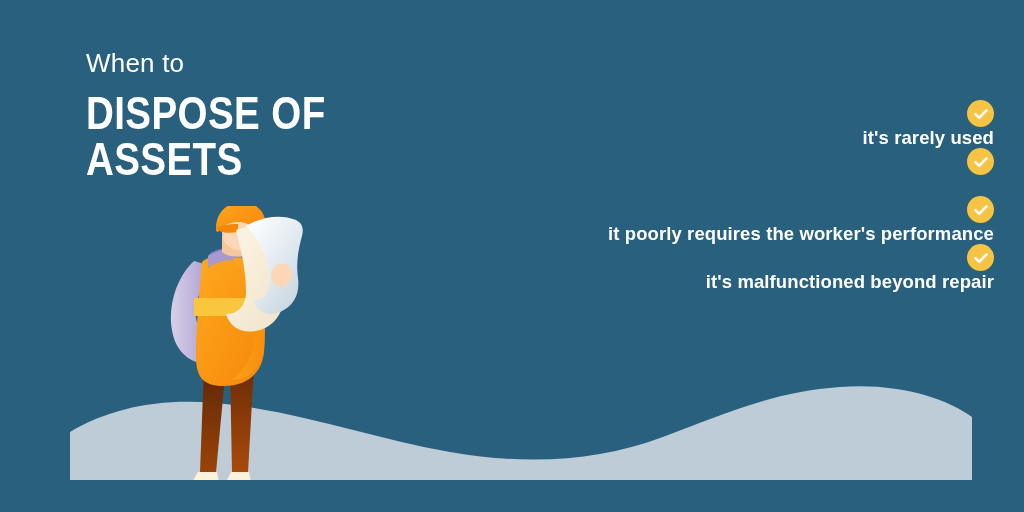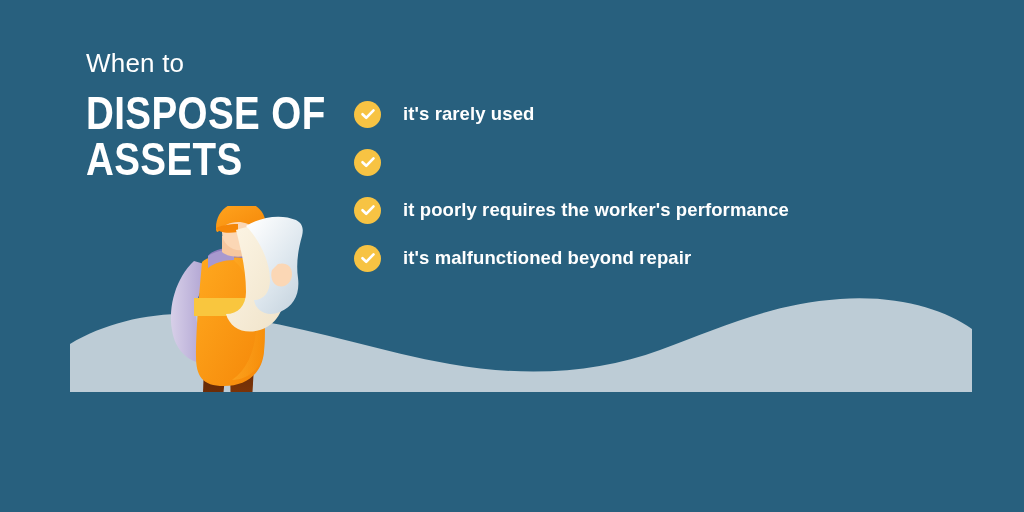--- a/index.html
+++ b/index.html
@@ -10,21 +10,21 @@
     width: 1024px;
     height: 512px;
     overflow: hidden;
     font-family: "Liberation Sans", sans-serif;
     background: #28607e;
   }
 
   #infographic {
     position: relative;
     width: 1024px;
-    height: 392px;
+    height: 480px;
     background: #28607e;
     overflow: hidden;
   }
 
   
   .ground-layer {
     position: absolute;
     left: 0;
     bottom: 0;
     width: 1024px;
@@ -69,23 +69,24 @@
     left: 354px;
     top: 100px;
     z-index: 5;
     list-style: none;
     margin: 0;
     padding: 0;
     width: 640px;
   }
   .check-item {
     display: flex;
-    align-items: center;
+    align-items: flex-end;
     height: 28px;
     margin-bottom: 20px;
+    flex-direction: column;
   }
   .check-item:last-child { margin-bottom: 0; }
 
   .check-badge {
     flex: 0 0 auto;
     width: 27px;
     height: 27px;
     border-radius: 50%;
     background: #f7c343;
     display: flex;

